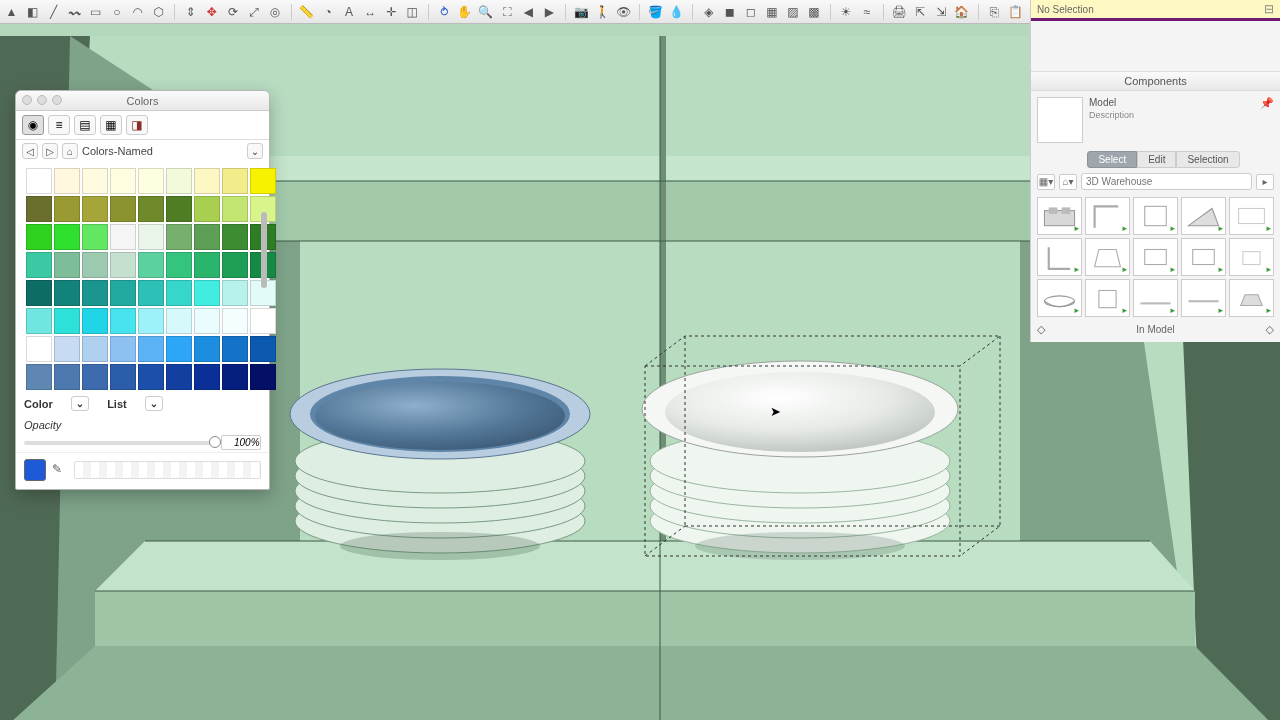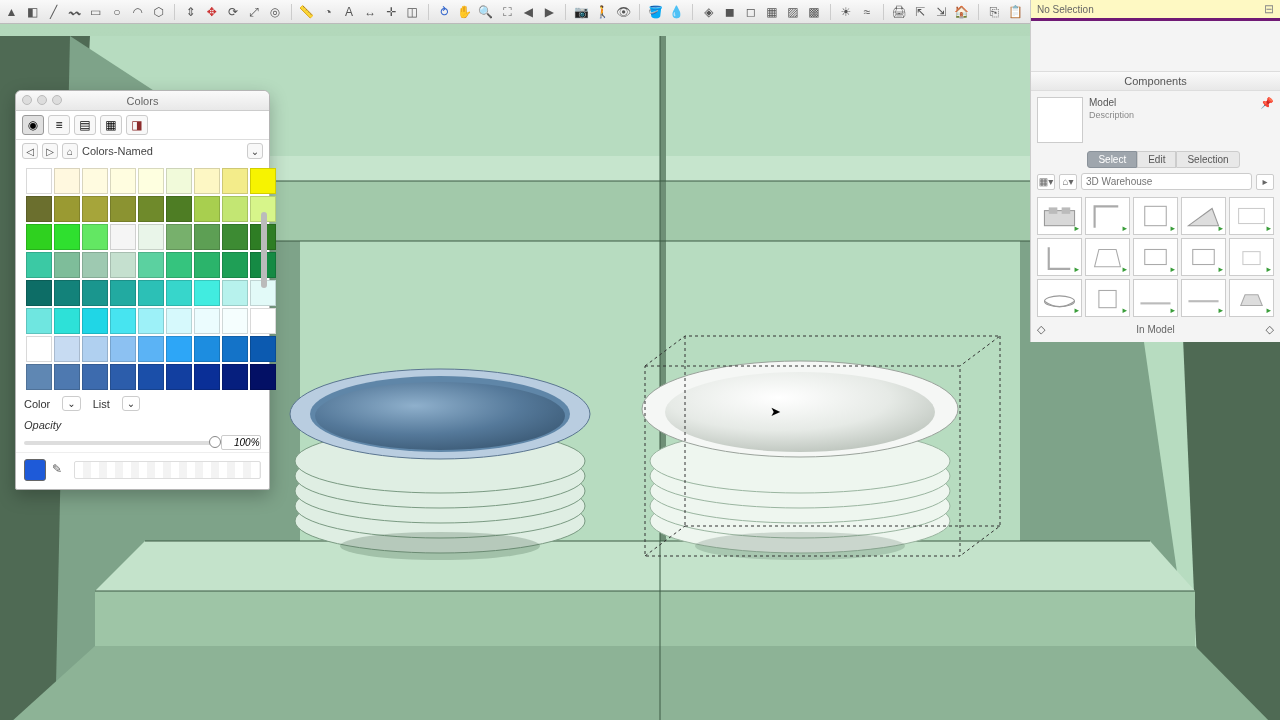--- a/index.html
+++ b/index.html
@@ -26,21 +26,21 @@
 
   .picker-nav { display:flex; align-items:center; gap:4px; padding:3px 6px; font-size:11px; color:#444; }
   .nav-btn { width:16px; height:16px; border:1px solid #ccc; border-radius:3px; background:#f8f8f8; display:flex; align-items:center; justify-content:center; font-size:10px; cursor:pointer; }
   .picker-nav .label { flex:1; }
 
   .swatch-grid { padding:6px 6px 2px 10px; display:grid; grid-template-columns: repeat(9, 26px); grid-auto-rows:26px; gap:2px; position:relative; }
   .swatch { border:1px solid rgba(0,0,0,0.15); cursor:pointer; }
   .grid-scroll { position:absolute; right:2px; top:6px; bottom:6px; width:6px; }
   .grid-scroll .thumb { position:absolute; top:20%; width:6px; height:35%; background:#bbb; border-radius:3px; }
 
-  .picker-row { display:flex; align-items:center; gap:12px; padding:4px 8px; font-size:11px; color:#333; }
+  .picker-row { display:flex; align-items:center; gap:18px; padding:4px 8px; font-size:11px; color:#333;font-weight:bold; }
   .mini-select { font-size:10px; border:1px solid #ccc; border-radius:3px; padding:1px 4px; background:#fff; cursor:pointer; }
   .opacity-row { padding:4px 8px 2px;font-style:italic; }
   .opacity-label { font-size:11px; color:#333; margin-bottom:4px; display:block; }
   .slider-wrap { display:flex; align-items:center; gap:6px; }
   .slider { flex:1; height:4px; background:#ddd; border-radius:2px; position:relative; }
   .slider .knob { position:absolute; right:-6px; top:-5px; width:12px; height:12px; border-radius:50%; background:#fff; border:1px solid #888; }
   .opacity-val { width:40px; font-size:10px; text-align:right; border:1px solid #ccc; padding:1px 12px; border-radius:2px; }
 
   .current-row { display:flex; align-items:center; gap:6px; padding:6px 8px 8px; border-top:1px solid #eee; }
   .current-swatch { width:22px; height:22px; border:1px solid #666; border-radius:3px; }

